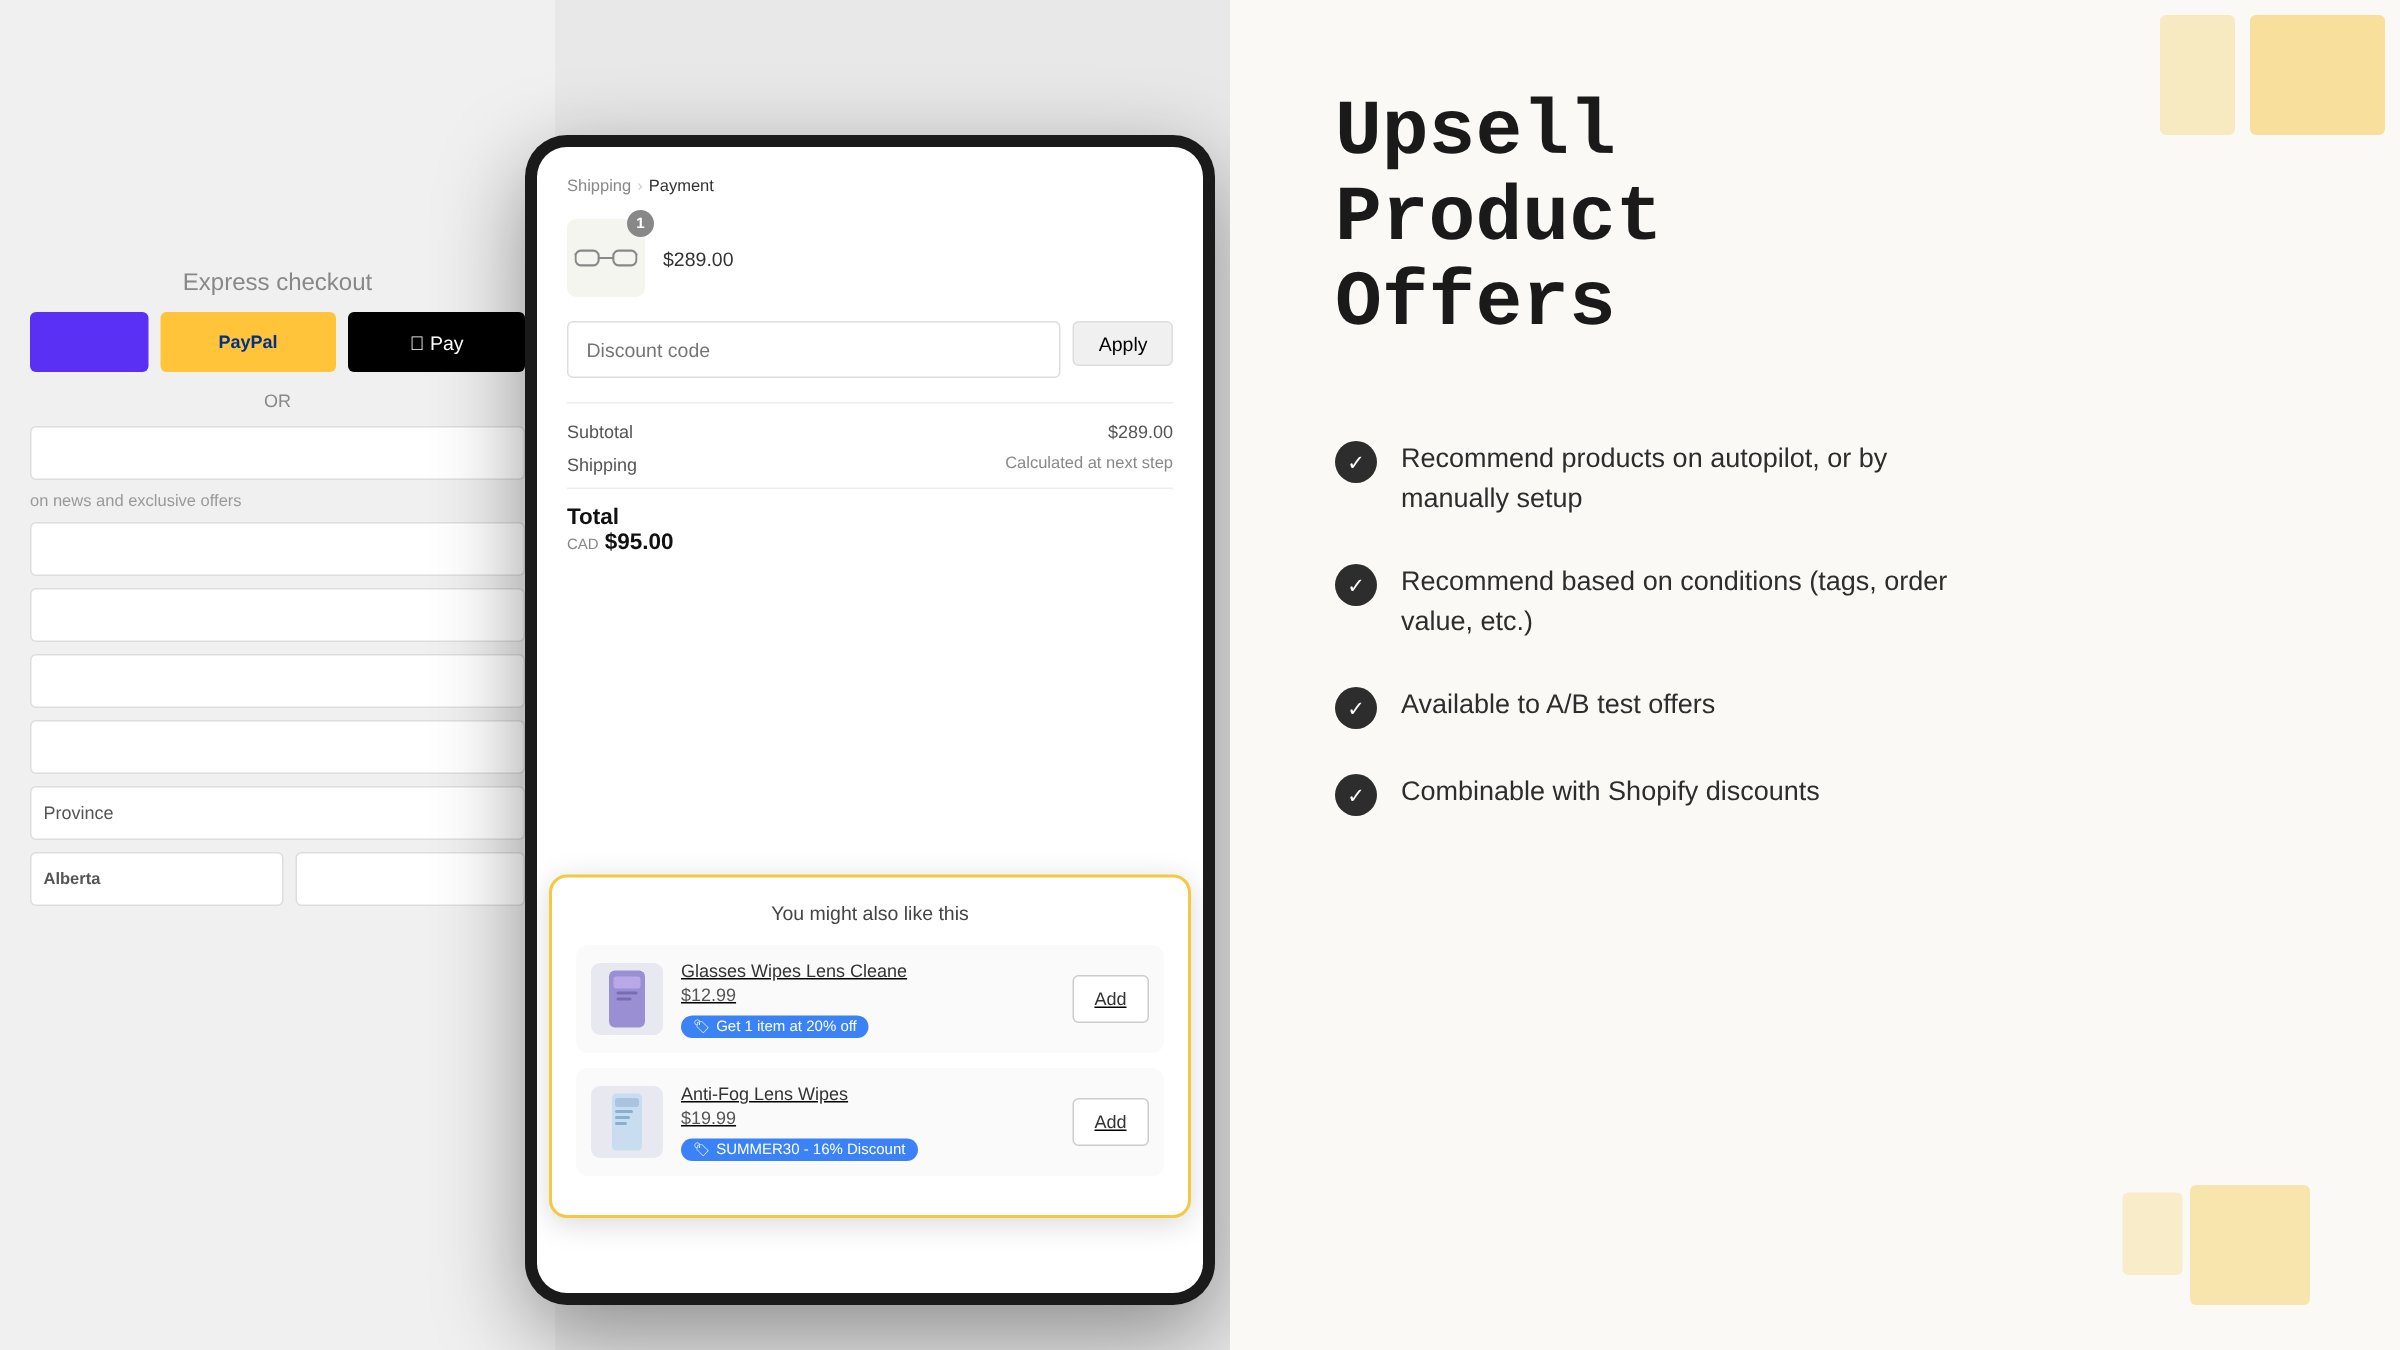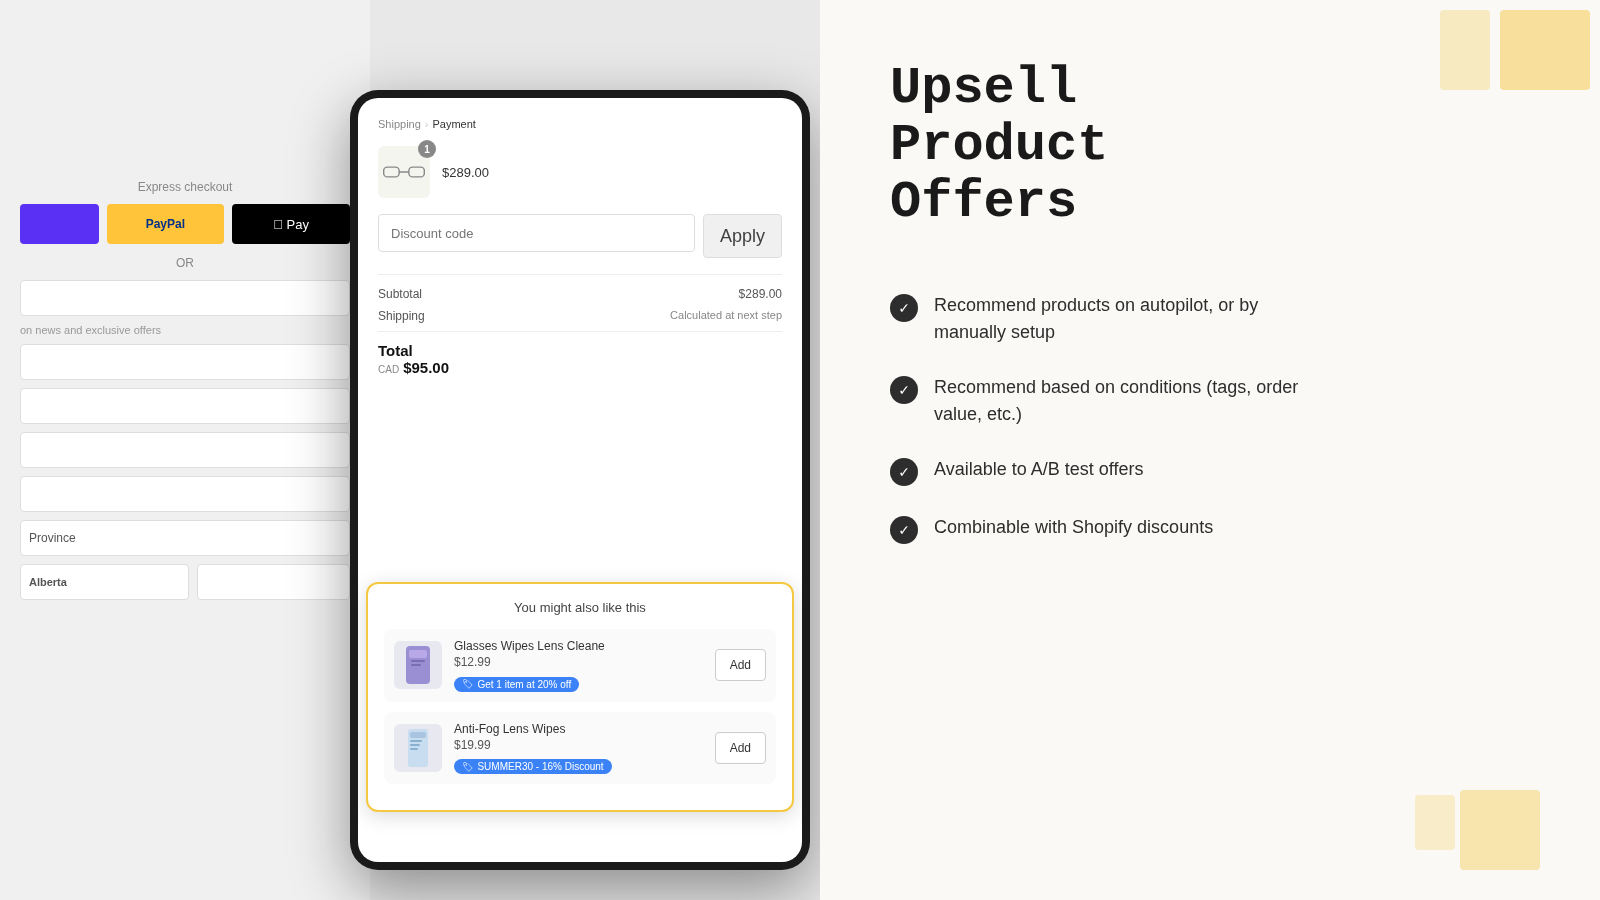--- a/index.html
+++ b/index.html
@@ -26,21 +26,21 @@
       position: absolute;
       top: 0; left: 0;
       width: 370px;
       height: 900px;
       background: #f0f0f0;
       padding: 180px 20px 20px 20px;
     }
 
     .bg-form .express-checkout-label {
       text-align: center;
-      font-size: 12px;
+      font-size: 16px;
       color: #888;
       margin-bottom: 10px;
     }
 
     .bg-form .express-btns {
       display: flex;
       gap: 8px;
       margin-bottom: 12px;
     }
 
@@ -248,27 +248,27 @@
       border: 1px solid #ddd;
       border-radius: 4px;
       padding: 0 12px;
       font-size: 13px;
       color: #555;
       background: white;
       outline: none;
     }
 
     .apply-btn {
-      height: 44px;
+      height: 30px;
       padding: 0 16px;
       background: #f0f0f0;
       border: 1px solid #ddd;
       border-radius: 4px;
-      font-size: 18px;
-      color: #404040;
+      font-size: 13px;
+      color: #000000;
       cursor: pointer;
     }
 
     
     .totals {
       border-top: 1px solid #eee;
       padding-top: 12px;
       margin-bottom: 12px;
     }
 
@@ -324,20 +324,21 @@
     }
 
     .upsell-item {
       display: flex;
       align-items: center;
       gap: 12px;
       padding: 10px;
       background: #fafafa;
       border-radius: 8px;
       margin-bottom: 10px;
+      text-decoration: underline;
     }
 
     .upsell-item-image {
       width: 48px;
       height: 48px;
       background: #e8e8f0;
       border-radius: 6px;
       display: flex;
       align-items: center;
       justify-content: center;

